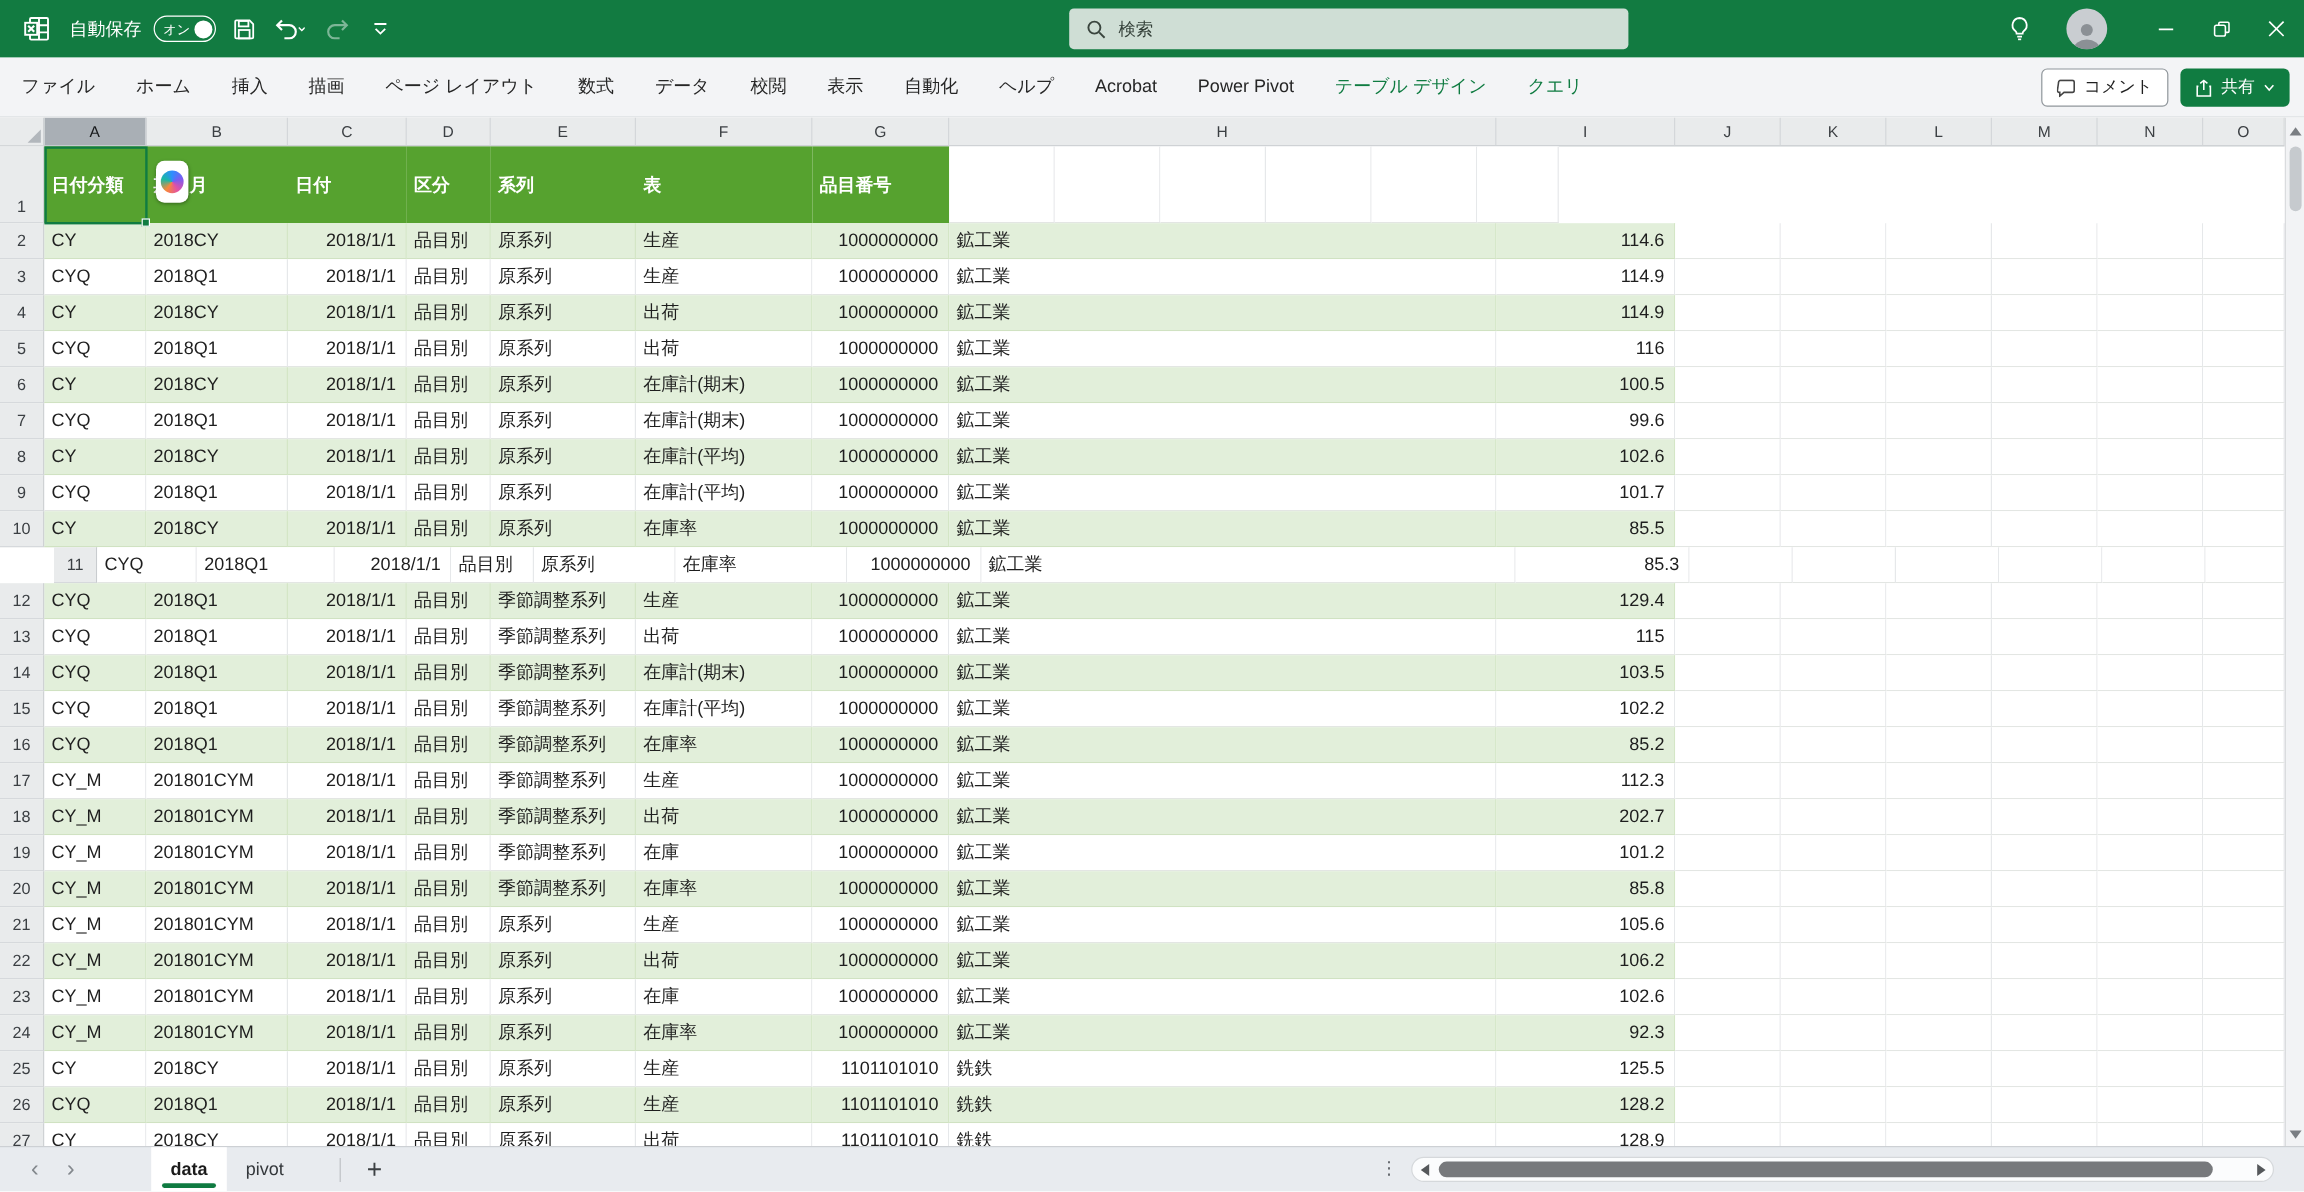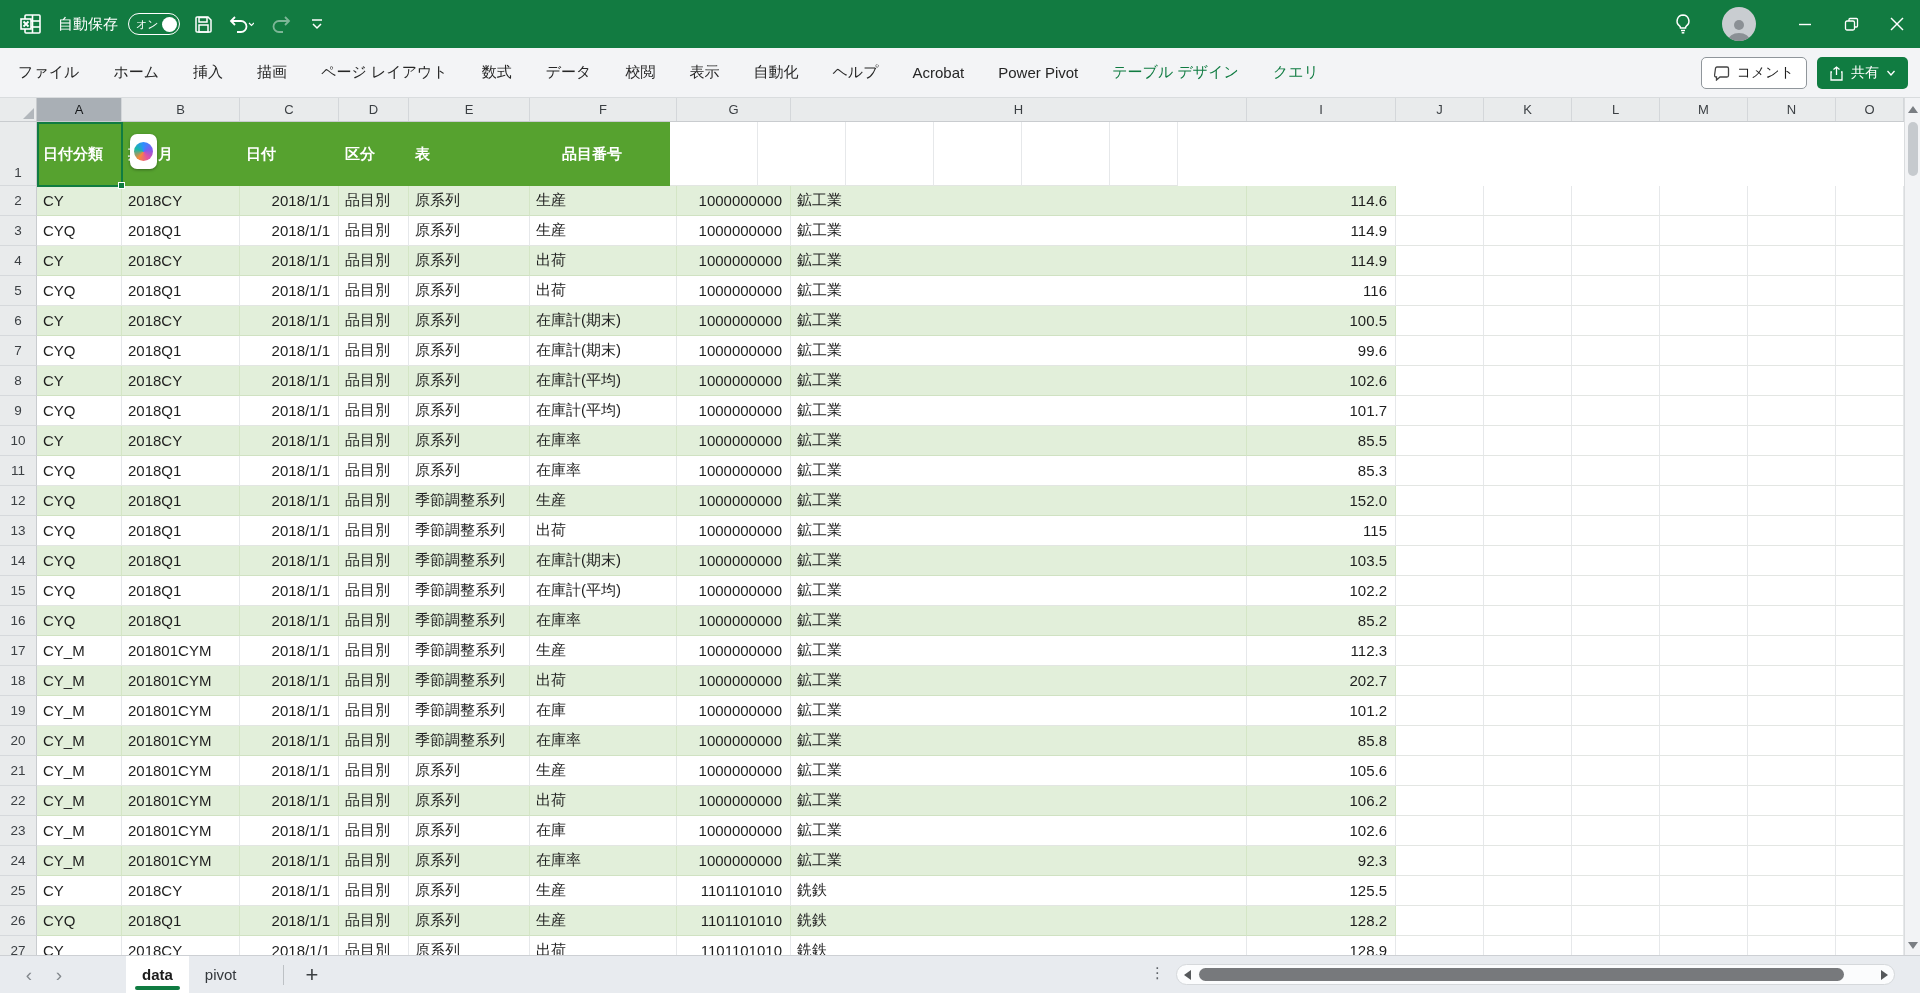--- a/index.html
+++ b/index.html
@@ -141,20 +141,29 @@
           <path d="M19 2 L23 6 L19 10"></path>
         <path d="M21 8 l2.5 2.5 L26 8" stroke-width="1.2" opacity="0"></path>
       </svg>
     </div>
     <div class="qat-btn">
       <svg width="14" height="14" viewBox="0 0 14 14" fill="none" stroke="#fff" stroke-width="1.5">
         <line x1="2" y1="3" x2="12" y2="3"></line>
           <path d="M3 7 l4 4 l4-4"></path>
       </svg>
     </div>
+    <div class="searchbox">
+      <span class="mag">
+        <svg width="17" height="17" viewBox="0 0 17 17" fill="none" stroke="#3A453E" stroke-width="1.6">
+          <circle cx="7" cy="7" r="5"></circle>
+            <line x1="11" y1="11" x2="15.5" y2="15.5"></line>
+        </svg>
+      </span>
+      <span>検索</span>
+    </div>
     <div class="tb-right">
       <div class="bulb">
         <svg width="18" height="20" viewBox="0 0 18 20" fill="none" stroke="#fff" stroke-width="1.5">
           <path d="M9 1 a6 6 0 0 1 3.5 10.8 c-.8.6-1 1.6-1 2.2 h-5 c0-.6-.2-1.6-1-2.2 A6 6 0 0 1 9 1 z"></path>
           <line x1="7" y1="16.5" x2="11" y2="16.5"></line>
             <line x1="7.7" y1="18.8" x2="10.3" y2="18.8"></line>
         </svg>
       </div>
       <div class="avatar">
         <svg width="26" height="24" viewBox="0 0 26 24" fill="#8B9095">
@@ -241,20 +250,21 @@
         <div class="colh" style="width: 88px;">N</div>
         <div class="colh" style="width: 68px;">O</div>
       </div>
     <div class="gridrows" id="gridrows">
         <div class="grow" style="height: 64px;">
           <div class="rh tall">1</div>
           <div class="cell al th" style="width: 85px;">日付分類</div>
           <div class="cell al th" style="width: 118px;">期・月</div>
           <div class="cell al th" style="width: 99px;">日付</div>
           <div class="cell al th" style="width: 70px;">区分</div>
+          <div class="cell al th" style="width: 121px;">系列</div>
           <div class="cell al th" style="width: 147px;">表</div>
           <div class="cell al th" style="width: 114px;">品目番号</div>
           <div class="cell empty" style="width: 88px;"></div>
           <div class="cell empty" style="width: 88px;"></div>
           <div class="cell empty" style="width: 88px;"></div>
           <div class="cell empty" style="width: 88px;"></div>
           <div class="cell empty" style="width: 88px;"></div>
           <div class="cell empty" style="width: 68px;"></div>
         </div>
         <div class="grow" style="height: 30px;">
@@ -412,21 +422,21 @@
           <div class="cell ar band" style="width: 114px;">1000000000</div>
           <div class="cell al band" style="width: 456px;">鉱工業</div>
           <div class="cell ar band" style="width: 149px;">85.5</div>
           <div class="cell empty" style="width: 88px;"></div>
           <div class="cell empty" style="width: 88px;"></div>
           <div class="cell empty" style="width: 88px;"></div>
           <div class="cell empty" style="width: 88px;"></div>
           <div class="cell empty" style="width: 88px;"></div>
           <div class="cell empty" style="width: 68px;"></div>
         </div>
-        <div class="grow" style="height: 30px;">
+        <div class="grow" style="height: 30px; padding-left: 45px;">
           <div class="rh">11</div>
           <div class="cell al" style="width: 85px;">CYQ</div>
           <div class="cell al" style="width: 118px;">2018Q1</div>
           <div class="cell ar" style="width: 99px;">2018/1/1</div>
           <div class="cell al" style="width: 70px;">品目別</div>
           <div class="cell al" style="width: 121px;">原系列</div>
           <div class="cell al" style="width: 147px;">在庫率</div>
           <div class="cell ar" style="width: 114px;">1000000000</div>
           <div class="cell al" style="width: 456px;">鉱工業</div>
           <div class="cell ar" style="width: 149px;">85.3</div>
@@ -440,21 +450,21 @@
         <div class="grow" style="height: 30px;">
           <div class="rh">12</div>
           <div class="cell al band" style="width: 85px;">CYQ</div>
           <div class="cell al band" style="width: 118px;">2018Q1</div>
           <div class="cell ar band" style="width: 99px;">2018/1/1</div>
           <div class="cell al band" style="width: 70px;">品目別</div>
           <div class="cell al band" style="width: 121px;">季節調整系列</div>
           <div class="cell al band" style="width: 147px;">生産</div>
           <div class="cell ar band" style="width: 114px;">1000000000</div>
           <div class="cell al band" style="width: 456px;">鉱工業</div>
-          <div class="cell ar band" style="width: 149px;">152.0</div>
+          <div class="cell ar band" style="width: 149px;">129.4</div>
           <div class="cell empty" style="width: 88px;"></div>
           <div class="cell empty" style="width: 88px;"></div>
           <div class="cell empty" style="width: 88px;"></div>
           <div class="cell empty" style="width: 88px;"></div>
           <div class="cell empty" style="width: 88px;"></div>
           <div class="cell empty" style="width: 68px;"></div>
         </div>
         <div class="grow" style="height: 30px;">
           <div class="rh">13</div>
           <div class="cell al" style="width: 85px;">CYQ</div>

